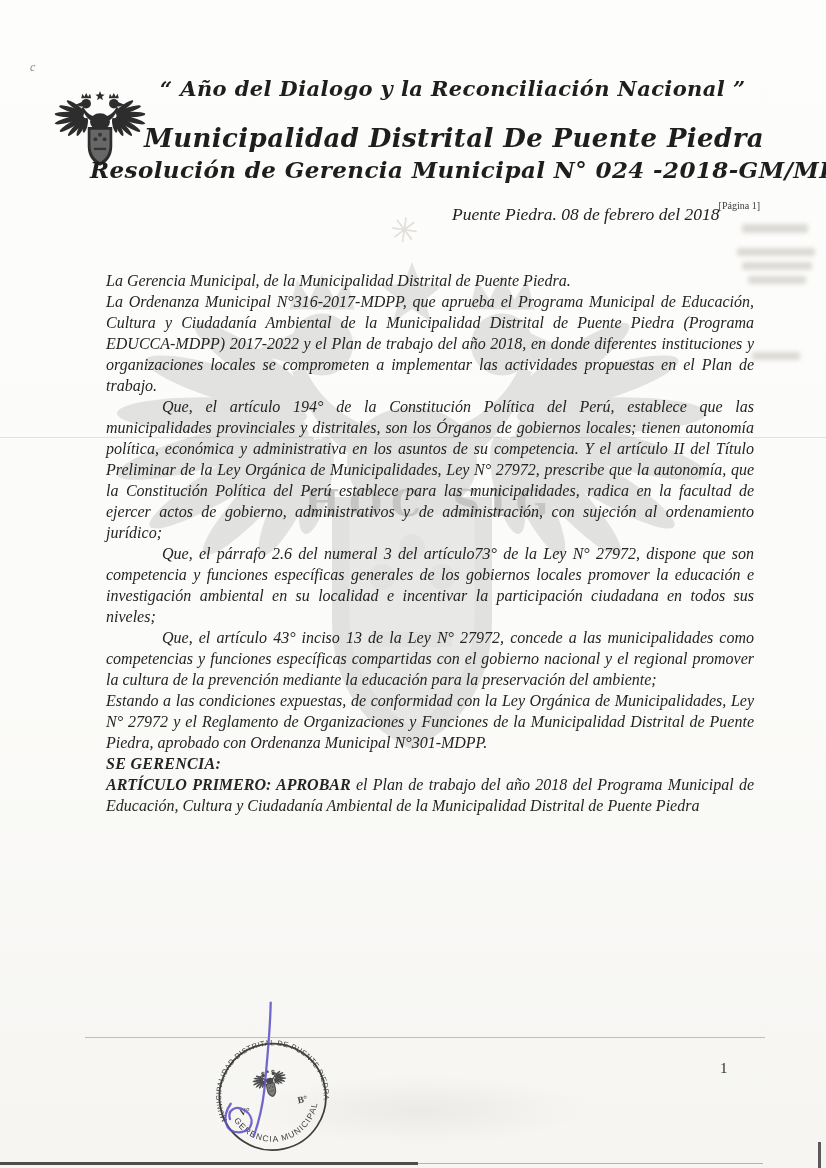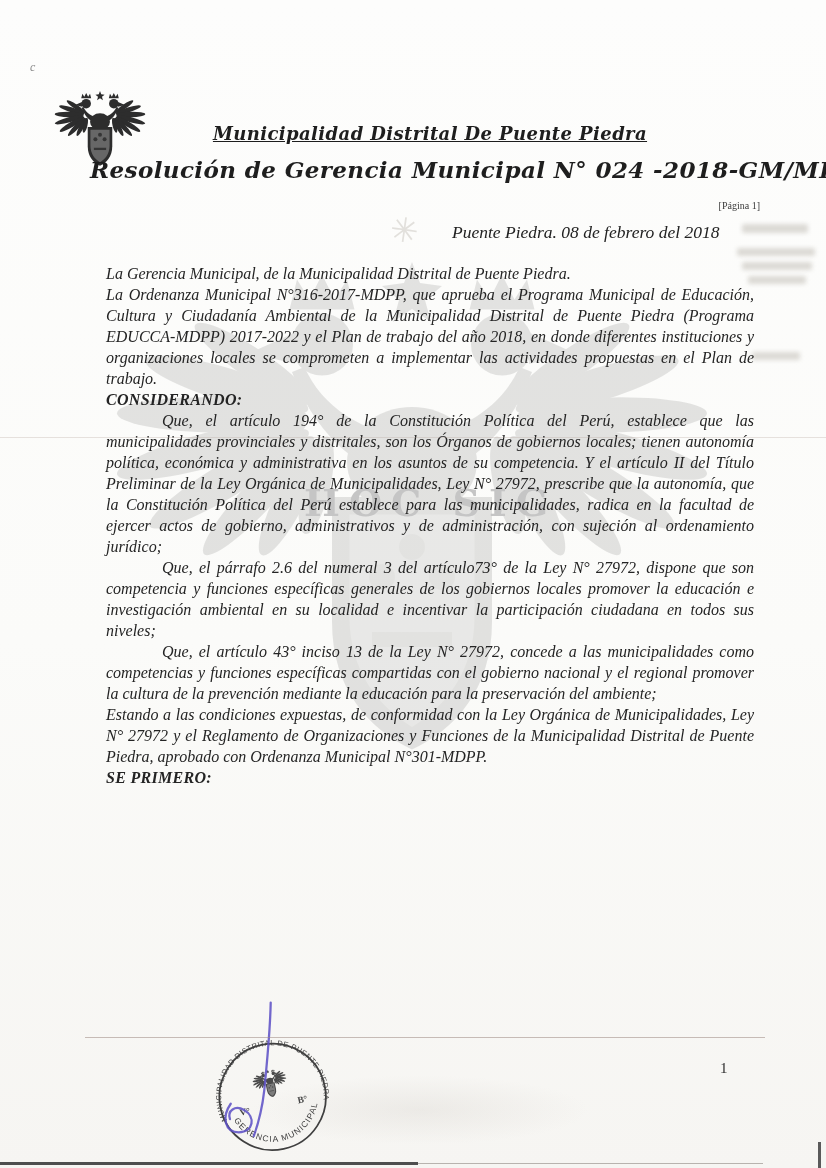--- a/index.html
+++ b/index.html
@@ -15,30 +15,30 @@
   
   .logo{position:absolute;left:54px;top:84px;width:92px;height:106px;color:#2d2d2d;}
   svg.coa-svg{overflow:visible;}
   .coa-svg *{fill:currentColor;}
   .script{
     position:absolute;text-align:center;
     font-family:"DejaVu Serif",serif;font-style:italic;font-weight:bold;
     color:#1e1e1e;letter-spacing:.4px;white-space:nowrap;
   }
   .motto{left:160px;top:76px;width:540px;font-size:21px;}
-  .org{left:160px;top:123px;width:540px;font-size:18px;text-decoration:underline;}
+  .org{left:144px;top:123px;width:540px;font-size:26px;}
   .restitle{left:90px;top:156px;width:640px;font-size:23px;}
   .pagina{position:absolute;right:66px;top:200px;font-size:10px;color:#3a3a3a;font-style:normal;}
   .dateline{
-    position:absolute;left:452px;top:222px;
+    position:absolute;left:452px;top:204px;
     font-style:italic;font-size:17.5px;color:#222;white-space:nowrap;
   }
   
   .body{
-    position:absolute;left:106px;top:263px;width:648px;
+    position:absolute;left:106px;top:270px;width:648px;
     font-style:italic;font-size:16px;line-height:21px;
     text-align:justify;
   }
   .body p{margin:0;}
   .hd{font-weight:bold;letter-spacing:.3px;}
   .h-visto{margin-top:15px;}
   .h-cons{margin-top:16px;}
   .h-res{margin-top:36px;}
   .que{text-indent:56px;}
   .mt15{margin-top:15px;}
@@ -149,35 +149,36 @@
   <div class="bleed b4"></div>
   <div class="bleed b5"></div>
   <div class="smudge"></div>
 
   <div class="logo">
     <svg class="coa-svg" viewBox="0 0 120 120" width="92" height="106">
         <use href="#coa"></use>
       </svg>
   </div>
   <span class="pen-c">c</span>
+  <div class="script motto">“ Año del Dialogo y la Reconciliación Nacional ”</div>
   <div class="script org">Municipalidad Distrital De Puente Piedra</div>
   <div class="script restitle">Resolución de Gerencia Municipal N° 024 -2018-GM/MDPP</div>
   <div class="pagina">[Página 1]</div>
   <div class="dateline">Puente Piedra. 08 de febrero del 2018</div>
   <span class="fold-mark">✳</span>
 
   <div class="body">
     <p>La Gerencia Municipal, de la Municipalidad Distrital de Puente Piedra.</p>
     <p>La Ordenanza Municipal N°316-2017-MDPP, que aprueba el Programa Municipal de Educación, Cultura y Ciudadanía Ambiental de la Municipalidad Distrital de Puente Piedra (Programa EDUCCA-MDPP) 2017-2022 y el Plan de trabajo del año 2018, en donde diferentes instituciones y organizaciones locales se comprometen a implementar las actividades propuestas en el Plan de trabajo.</p>
-    <p class="hd h-cons">CONSIDERANDO:</p>
     <p class="que mt13">Que, el artículo 194° de la Constitución Política del Perú, establece que las municipalidades provinciales y distritales, son los Órganos de gobiernos locales; tienen autonomía política, económica y administrativa en los asuntos de su competencia. Y el artículo II del Título Preliminar de la Ley Orgánica de Municipalidades, Ley N° 27972, prescribe que la autonomía, que la Constitución Política del Perú establece para las municipalidades, radica en la facultad de ejercer actos de gobierno, administrativos y de administración, con sujeción al ordenamiento jurídico;</p>
     <p class="que mt15">Que, el párrafo 2.6 del numeral 3 del artículo73° de la Ley N° 27972, dispone que son competencia y funciones específicas generales de los gobiernos locales promover la educación e investigación ambiental en su localidad e incentivar la participación ciudadana en todos sus niveles;</p>
     <p class="que mt13">Que, el artículo 43° inciso 13 de la Ley N° 27972, concede a las municipalidades como competencias y funciones específicas compartidas con el gobierno nacional y el regional promover la cultura de la prevención mediante la educación para la preservación del ambiente;</p>
     <p class="mt17">Estando a las condiciones expuestas, de conformidad con la Ley Orgánica de Municipalidades, Ley N° 27972 y el Reglamento de Organizaciones y Funciones de la Municipalidad Distrital de Puente Piedra, aprobado con Ordenanza Municipal N°301-MDPP.</p>
-    <p class="hd h-res">SE PRIMERO:</p>
+    <p class="hd h-res">SE GERENCIA:</p>
+    <p class="mt14"><span class="artlabel">ARTÍCULO PRIMERO: APROBAR</span><span> el Plan de trabajo del año 2018 del Programa Municipal de Educación, Cultura y Ciudadanía Ambiental de la Municipalidad Distrital de Puente Piedra</span></p>
   </div>
 
   <div class="seal">
     <svg viewBox="0 0 140 150" width="138" height="148">
       <defs>
         <path id="arcT" d="M 20 92 A 52 52 0 1 1 120 92"></path>
         <path id="arcB" d="M 27 94 A 46 46 0 0 0 113 94"></path>
       </defs>
       <circle cx="70" cy="78" r="54" fill="none" stroke="#3f3f3f" stroke-width="1.8"></circle>
       <text class="seal-arc"><textPath href="#arcT" startOffset="50%">- MUNICIPALIDAD DISTRITAL DE PUENTE PIEDRA -</textPath></text>

